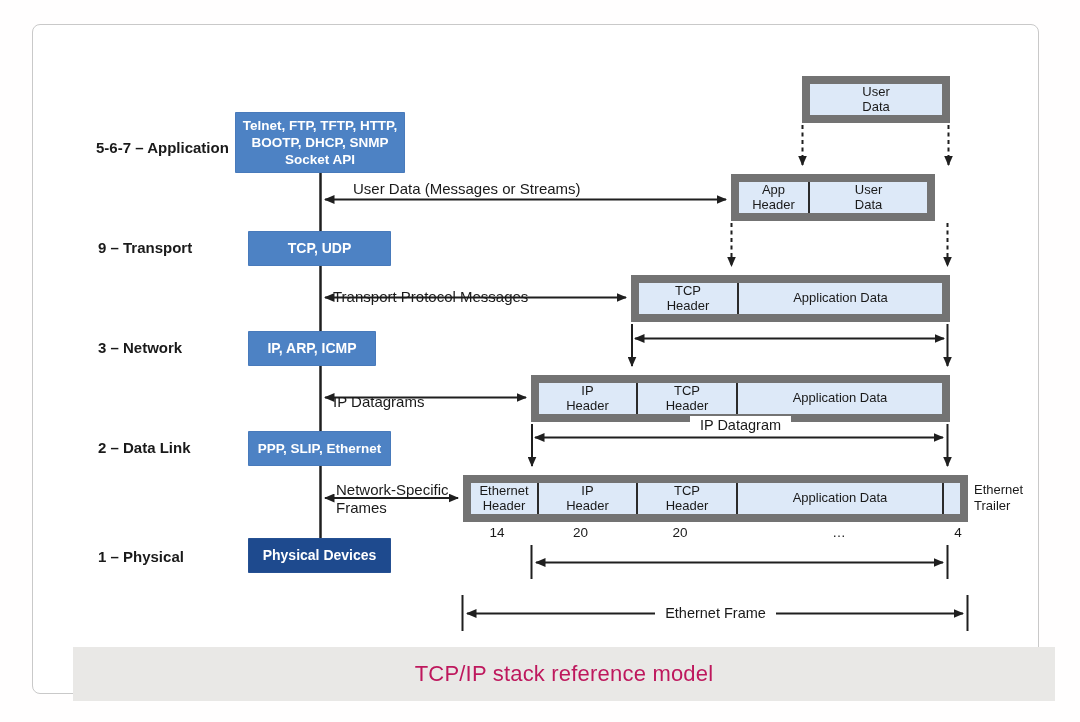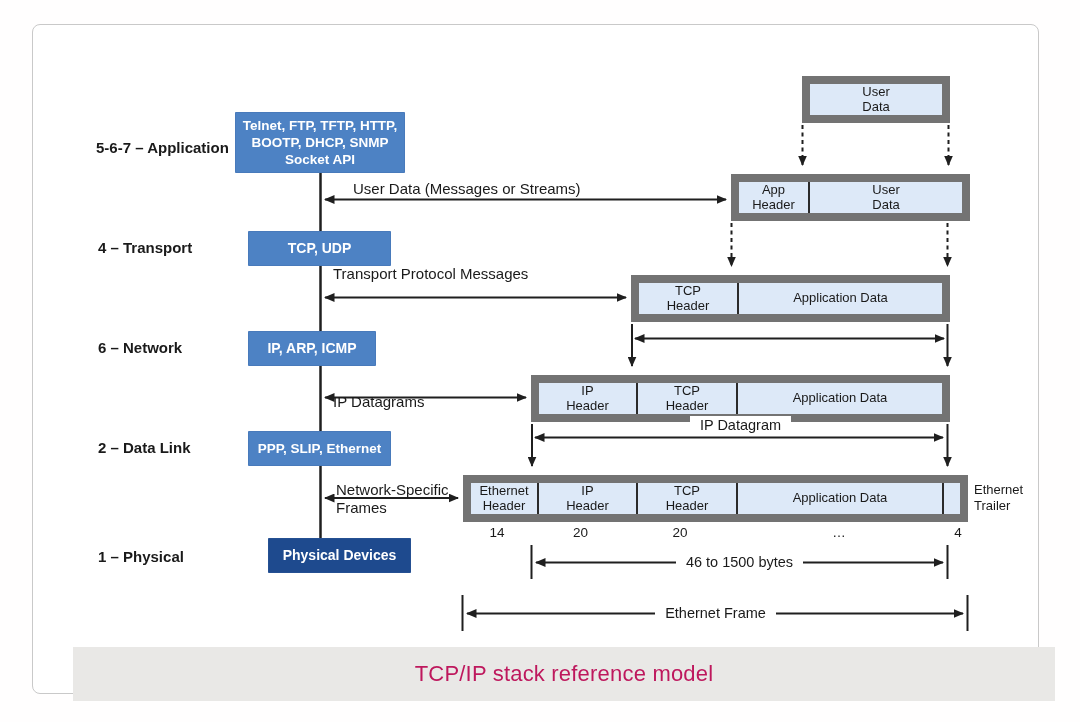--- a/index.html
+++ b/index.html
@@ -7,21 +7,21 @@
   #canvas{position:relative;width:1080px;height:722px;background:#fffefe;overflow:hidden;}
   #card{position:absolute;left:32px;top:24px;width:1005px;height:668px;background:#ffffff;
         border:1px solid #c9c9c9;border-radius:8px;}
   svg.overlay{position:absolute;left:0;top:0;width:1080px;height:722px;z-index:1;pointer-events:none;}
 
   .layer-label{position:absolute;font-weight:bold;font-size:15px;white-space:nowrap;z-index:2;}
 
   .proto{position:absolute;display:flex;align-items:center;justify-content:center;text-align:center;
          background:#4d82c4;color:#ffffff;font-weight:bold;border-radius:1px;z-index:2;
          white-space:pre-line;line-height:1.28;box-shadow:0 0 0 1px rgba(60,100,160,.25) inset;}
-  .proto.dark{background:#1e4a8e;margin-left:20px;}
+  .proto.dark{background:#1e4a8e;}
 
   .flow-label{position:absolute;font-size:15px;white-space:pre-line;line-height:18px;z-index:2;}
 
   .pdu{position:absolute;display:flex;height:47px;background:#dde9f8;border:8px solid #737373;
        box-sizing:border-box;z-index:2;}
   .pdu .cell{display:flex;align-items:center;justify-content:center;text-align:center;
        font-size:13px;line-height:1.15;white-space:pre-line;box-sizing:border-box;}
   .pdu .cell + .cell{border-left:2px solid #2b2b2b;}
 
   .byte-label{position:absolute;top:500px;font-size:13.5px;text-align:center;z-index:2;}
@@ -71,45 +71,45 @@
       <line x1="498.5" y1="520" x2="498.5" y2="554" stroke="#1f1f1f" stroke-width="2"></line>
       <line x1="914.5" y1="520" x2="914.5" y2="554" stroke="#1f1f1f" stroke-width="2"></line>
       <line x1="503" y1="537.5" x2="910" y2="537.5" stroke="#1f1f1f" stroke-width="2" marker-start="url(#ah)" marker-end="url(#ah)"></line>
 
       <line x1="429.5" y1="570" x2="429.5" y2="606" stroke="#1f1f1f" stroke-width="2"></line>
       <line x1="934.5" y1="570" x2="934.5" y2="606" stroke="#1f1f1f" stroke-width="2"></line>
       <line x1="434" y1="588.5" x2="930" y2="588.5" stroke="#1f1f1f" stroke-width="2" marker-start="url(#ah)" marker-end="url(#ah)"></line>
     </svg>
 
     <div class="layer-label" style="left:63px;top:114px;">5-6-7 – Application</div>
-    <div class="layer-label" style="left:65px;top:214px;">4 – Transport</div>
-    <div class="layer-label" style="left:65px;top:314px;">6 – Network</div>
+    <div class="layer-label" style="left:65px;top:214px;">9 – Transport</div>
+    <div class="layer-label" style="left:65px;top:314px;">3 – Network</div>
     <div class="layer-label" style="left:65px;top:414px;">2 – Data Link</div>
     <div class="layer-label" style="left:65px;top:523px;">1 – Physical</div>
 
     <div class="proto" style="left:202px;top:87px;width:170px;height:61px;font-size:13.5px;">Telnet, FTP, TFTP, HTTP,
 BOOTP, DHCP, SNMP
 Socket API</div>
     <div class="proto" style="left:215px;top:206px;width:143px;height:35px;font-size:14px;">TCP, UDP</div>
     <div class="proto" style="left:215px;top:306px;width:128px;height:35px;font-size:14px;">IP, ARP, ICMP</div>
     <div class="proto" style="left:215px;top:406px;width:143px;height:35px;font-size:13.5px;">PPP, SLIP, Ethernet</div>
     <div class="proto dark" style="left:215px;top:513px;width:143px;height:35px;font-size:14px;">Physical Devices</div>
 
     <div class="flow-label" style="left:300px;top:155px;margin-left:20px;">User Data (Messages or Streams)</div>
-    <div class="flow-label" style="left:300px;top:240px;text-align:center;">Transport Protocol Messages</div>
+    <div class="flow-label" style="left:300px;top:263px;text-align:center;">Transport Protocol Messages</div>
     <div class="flow-label" style="left:300px;top:368px;">IP Datagrams</div>
     <div class="flow-label" style="left:303px;top:456px;">Network-Specific
 Frames</div>
 
     <div class="pdu" style="left:769px;top:51px;width:148px;">
       <div class="cell" style="flex:1;">User
 Data</div>
     </div>
 
-    <div class="pdu" style="left:698px;top:149px;width:239px;">
+    <div class="pdu" style="left:698px;top:149px;width:204px;">
       <div class="cell" style="width:69px;">App
 Header</div>
       <div class="cell" style="flex:1;">User
 Data</div>
     </div>
 
     <div class="pdu" style="left:598px;top:250px;width:319px;">
       <div class="cell" style="width:98px;">TCP
 Header</div>
       <div class="cell" style="flex:1;">Application Data</div>
@@ -139,23 +139,20 @@
 
     <div class="byte-label" style="left:430px;width:68px;">14</div>
     <div class="byte-label" style="left:498px;width:99px;">20</div>
     <div class="byte-label" style="left:597px;width:100px;">20</div>
     <div class="byte-label" style="left:697px;width:218px;">…</div>
     <div class="byte-label" style="left:913px;width:24px;">4</div>
 
     <div class="measure-label" style="left:498px;top:391px;width:419px;">
       <span>IP Datagram</span>
     </div>
-    <div class="measure-label" style="left:498px;top:528px;width:417px;">
-      <span>46 to 1500 bytes</span>
-    </div>
     <div class="measure-label" style="left:430px;top:579px;width:505px;">
       <span>Ethernet Frame</span>
     </div>
 
     <div id="caption-bar">
       <span class="cap">TCP/IP stack reference model</span>
     </div>
 
   </div>
 </div>

